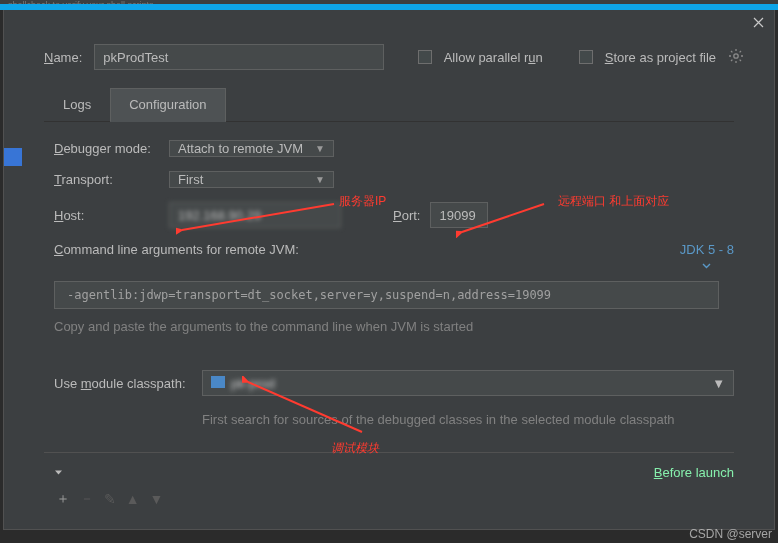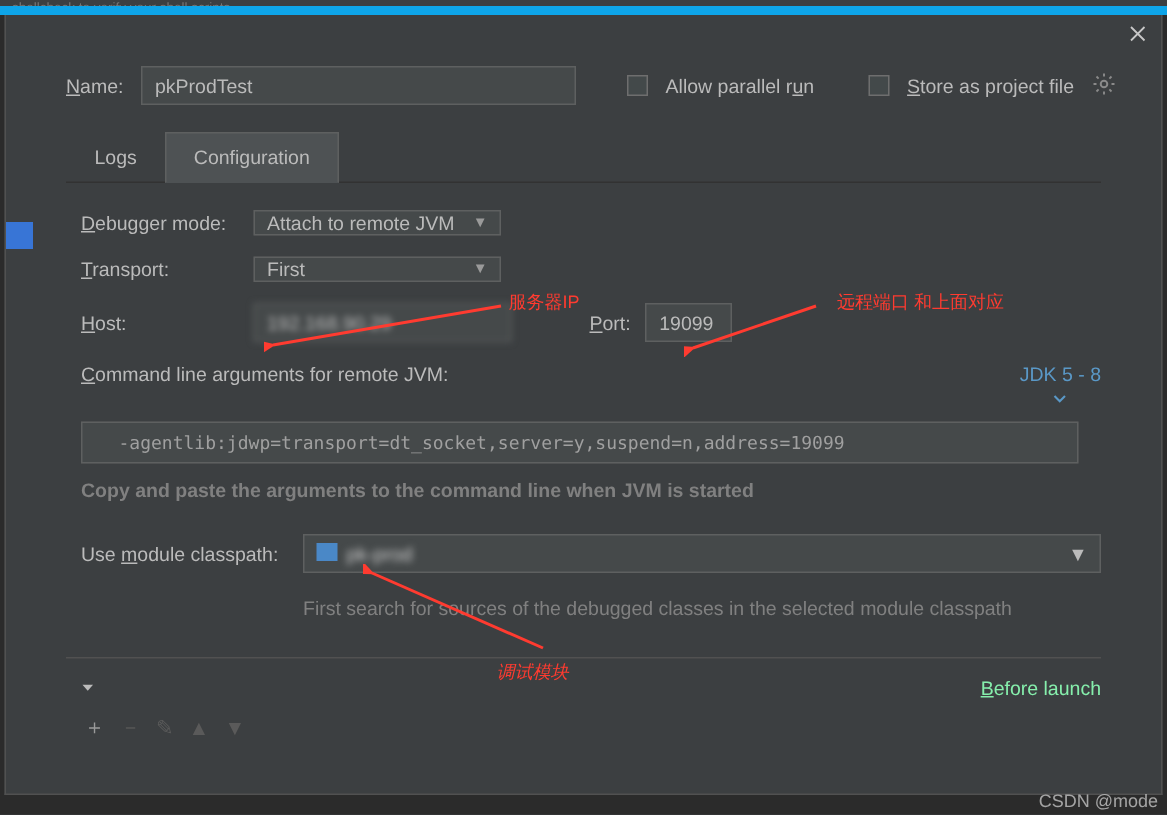--- a/index.html
+++ b/index.html
@@ -127,28 +127,28 @@
       display: flex;
       justify-content: space-between;
       align-items: flex-start;
       margin-bottom: 11px;
     }
     .jdk-link { color: #5a98c7; cursor: pointer; display: flex; align-items: center; gap: 4px; flex-direction: column; }
     .cmd-box {
       background: #45494a;
       border: 1px solid #5e6060;
       color: #a0a0a0;
-      padding: 6px 24px;
+      padding: 6px 12px;
       font-family: "Consolas", monospace;
       font-size: 12px;
       width: 665px;
       height: 28px;
       margin-bottom: 10px;
     }
-    .help-text { color: #808080; margin-bottom: 22px; font-weight: bold; }
+    .help-text { color: #808080; margin-bottom: 36px; }
     .module-dd {
       background: #45494a;
       border: 1px solid #5e6060;
       height: 26px;
       flex: 1;
       display: flex;
       align-items: center;
       justify-content: space-between;
       padding: 0 8px;
     }
@@ -337,13 +337,13 @@
   <svg class="arrow" style="left:238px; top:366px;" width="130" height="60">
     <defs>
         <marker id="ah3" markerWidth="8" markerHeight="8" refX="1" refY="3" orient="auto">
           <path d="M7 0 L0 3 L7 6 Z" fill="#ff3b30"></path>
         </marker>
       </defs>
     <line x1="120" y1="56" x2="6" y2="6" stroke="#ff3b30" stroke-width="2" marker-end="url(#ah3)"></line>
   </svg>
 </div>
 
-<div class="watermark">CSDN @mode</div>
+<div class="watermark">CSDN @server</div>
 
 </body></html>

